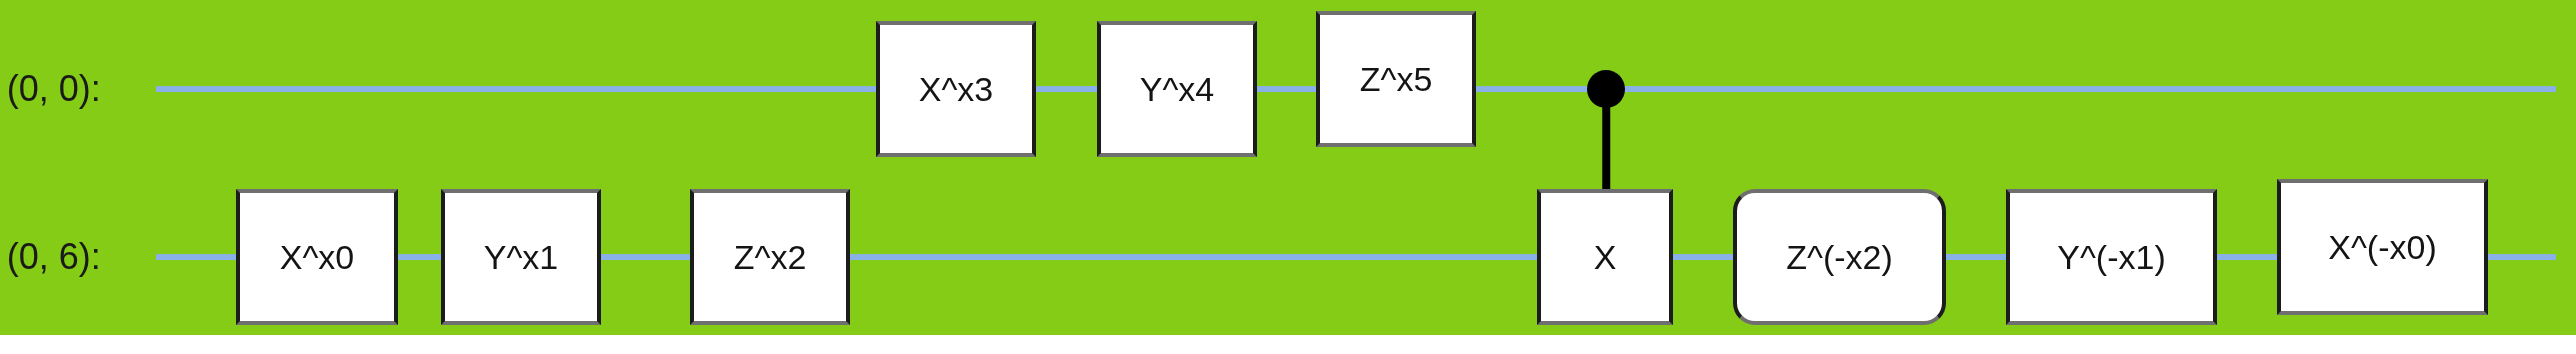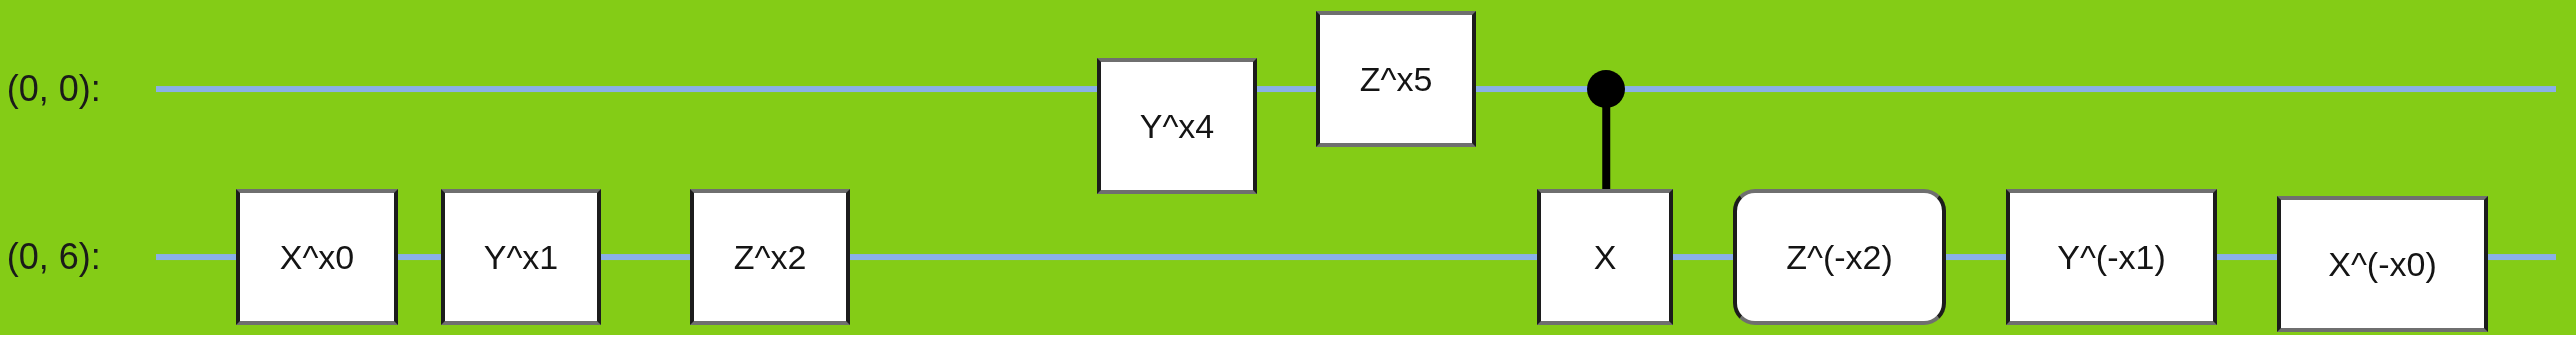--- a/index.html
+++ b/index.html
@@ -84,37 +84,40 @@
   <div class="gate" style="left:219px; top:257px; width:162px; height:136px;margin-left:17px;">
     <span class="gate-label">X^x0</span>
   </div>
   <div class="gate" style="left:441px; top:257px; width:160px; height:136px;">
     <span class="gate-label">Y^x1</span>
   </div>
   <div class="gate" style="left:690px; top:257px; width:160px; height:136px;">
     <span class="gate-label">Z^x2</span>
   </div>
 
-  <div class="gate" style="left:1097px; top:89px; width:160px; height:136px;margin-top:37px;">
+  <div class="gate" style="left:876px; top:89px; width:160px; height:136px;">
+    <span class="gate-label">X^x3</span>
+  </div>
+  <div class="gate" style="left:1097px; top:89px; width:160px; height:136px;">
     <span class="gate-label">Y^x4</span>
   </div>
   <div class="gate" style="left:1316px; top:79px; width:160px; height:136px;">
     <span class="gate-label">Z^x5</span>
   </div>
 
   <div class="control-line" style="left:1606px; top:89px; width:7.5px; height:101px;"></div>
   <div class="control-dot" style="left:1606px; top:89px; width:38px; height:38px;"></div>
   <div class="gate" style="left:1537px; top:257px; width:136px; height:136px;">
     <span class="gate-label">X</span>
   </div>
 
   <div class="gate" style="left:1733px; top:257px; width:213px; height:136px;border-radius:22px;">
     <span class="gate-label">Z^(-x2)</span>
   </div>
   <div class="gate" style="left:2006px; top:257px; width:211px; height:136px;">
     <span class="gate-label">Y^(-x1)</span>
   </div>
-  <div class="gate" style="left:2277px; top:264px; width:211px; height:136px;">
+  <div class="gate" style="left:2277px; top:247px; width:211px; height:136px;">
     <span class="gate-label">X^(-x0)</span>
   </div>
 
 </div>
 
 
 </body></html>

